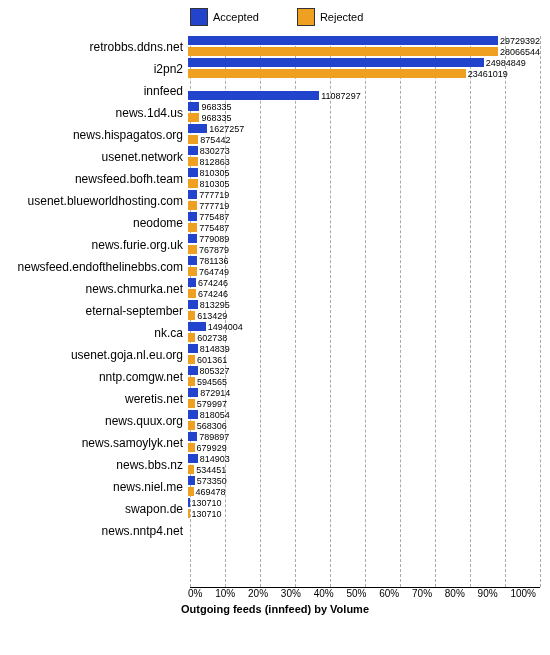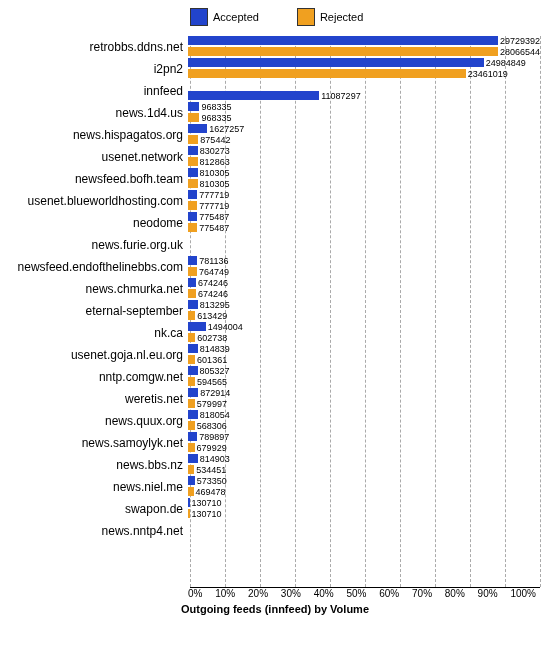--- a/index.html
+++ b/index.html
@@ -263,20 +263,30 @@
             <span class="bar-value">775487</span>
           </div>
           <div class="bar-line">
             <div class="bar-rejected" style="width: 2.60849%;"></div>
             <span class="bar-value">775487</span>
           </div>
         </div>
       </div>
       <div class="bar-row">
         <div class="row-label">news.furie.org.uk</div>
+        <div class="bar-group">
+          <div class="bar-line">
+            <div class="bar-accepted" style="width: 2.6206%;"></div>
+            <span class="bar-value">779089</span>
+          </div>
+          <div class="bar-line">
+            <div class="bar-rejected" style="width: 2.5829%;"></div>
+            <span class="bar-value">767879</span>
+          </div>
+        </div>
       </div>
       <div class="bar-row">
         <div class="row-label">newsfeed.endofthelinebbs.com</div>
         <div class="bar-group">
           <div class="bar-line">
             <div class="bar-accepted" style="width: 2.62749%;"></div>
             <span class="bar-value">781136</span>
           </div>
           <div class="bar-line">
             <div class="bar-rejected" style="width: 2.57237%;"></div>

